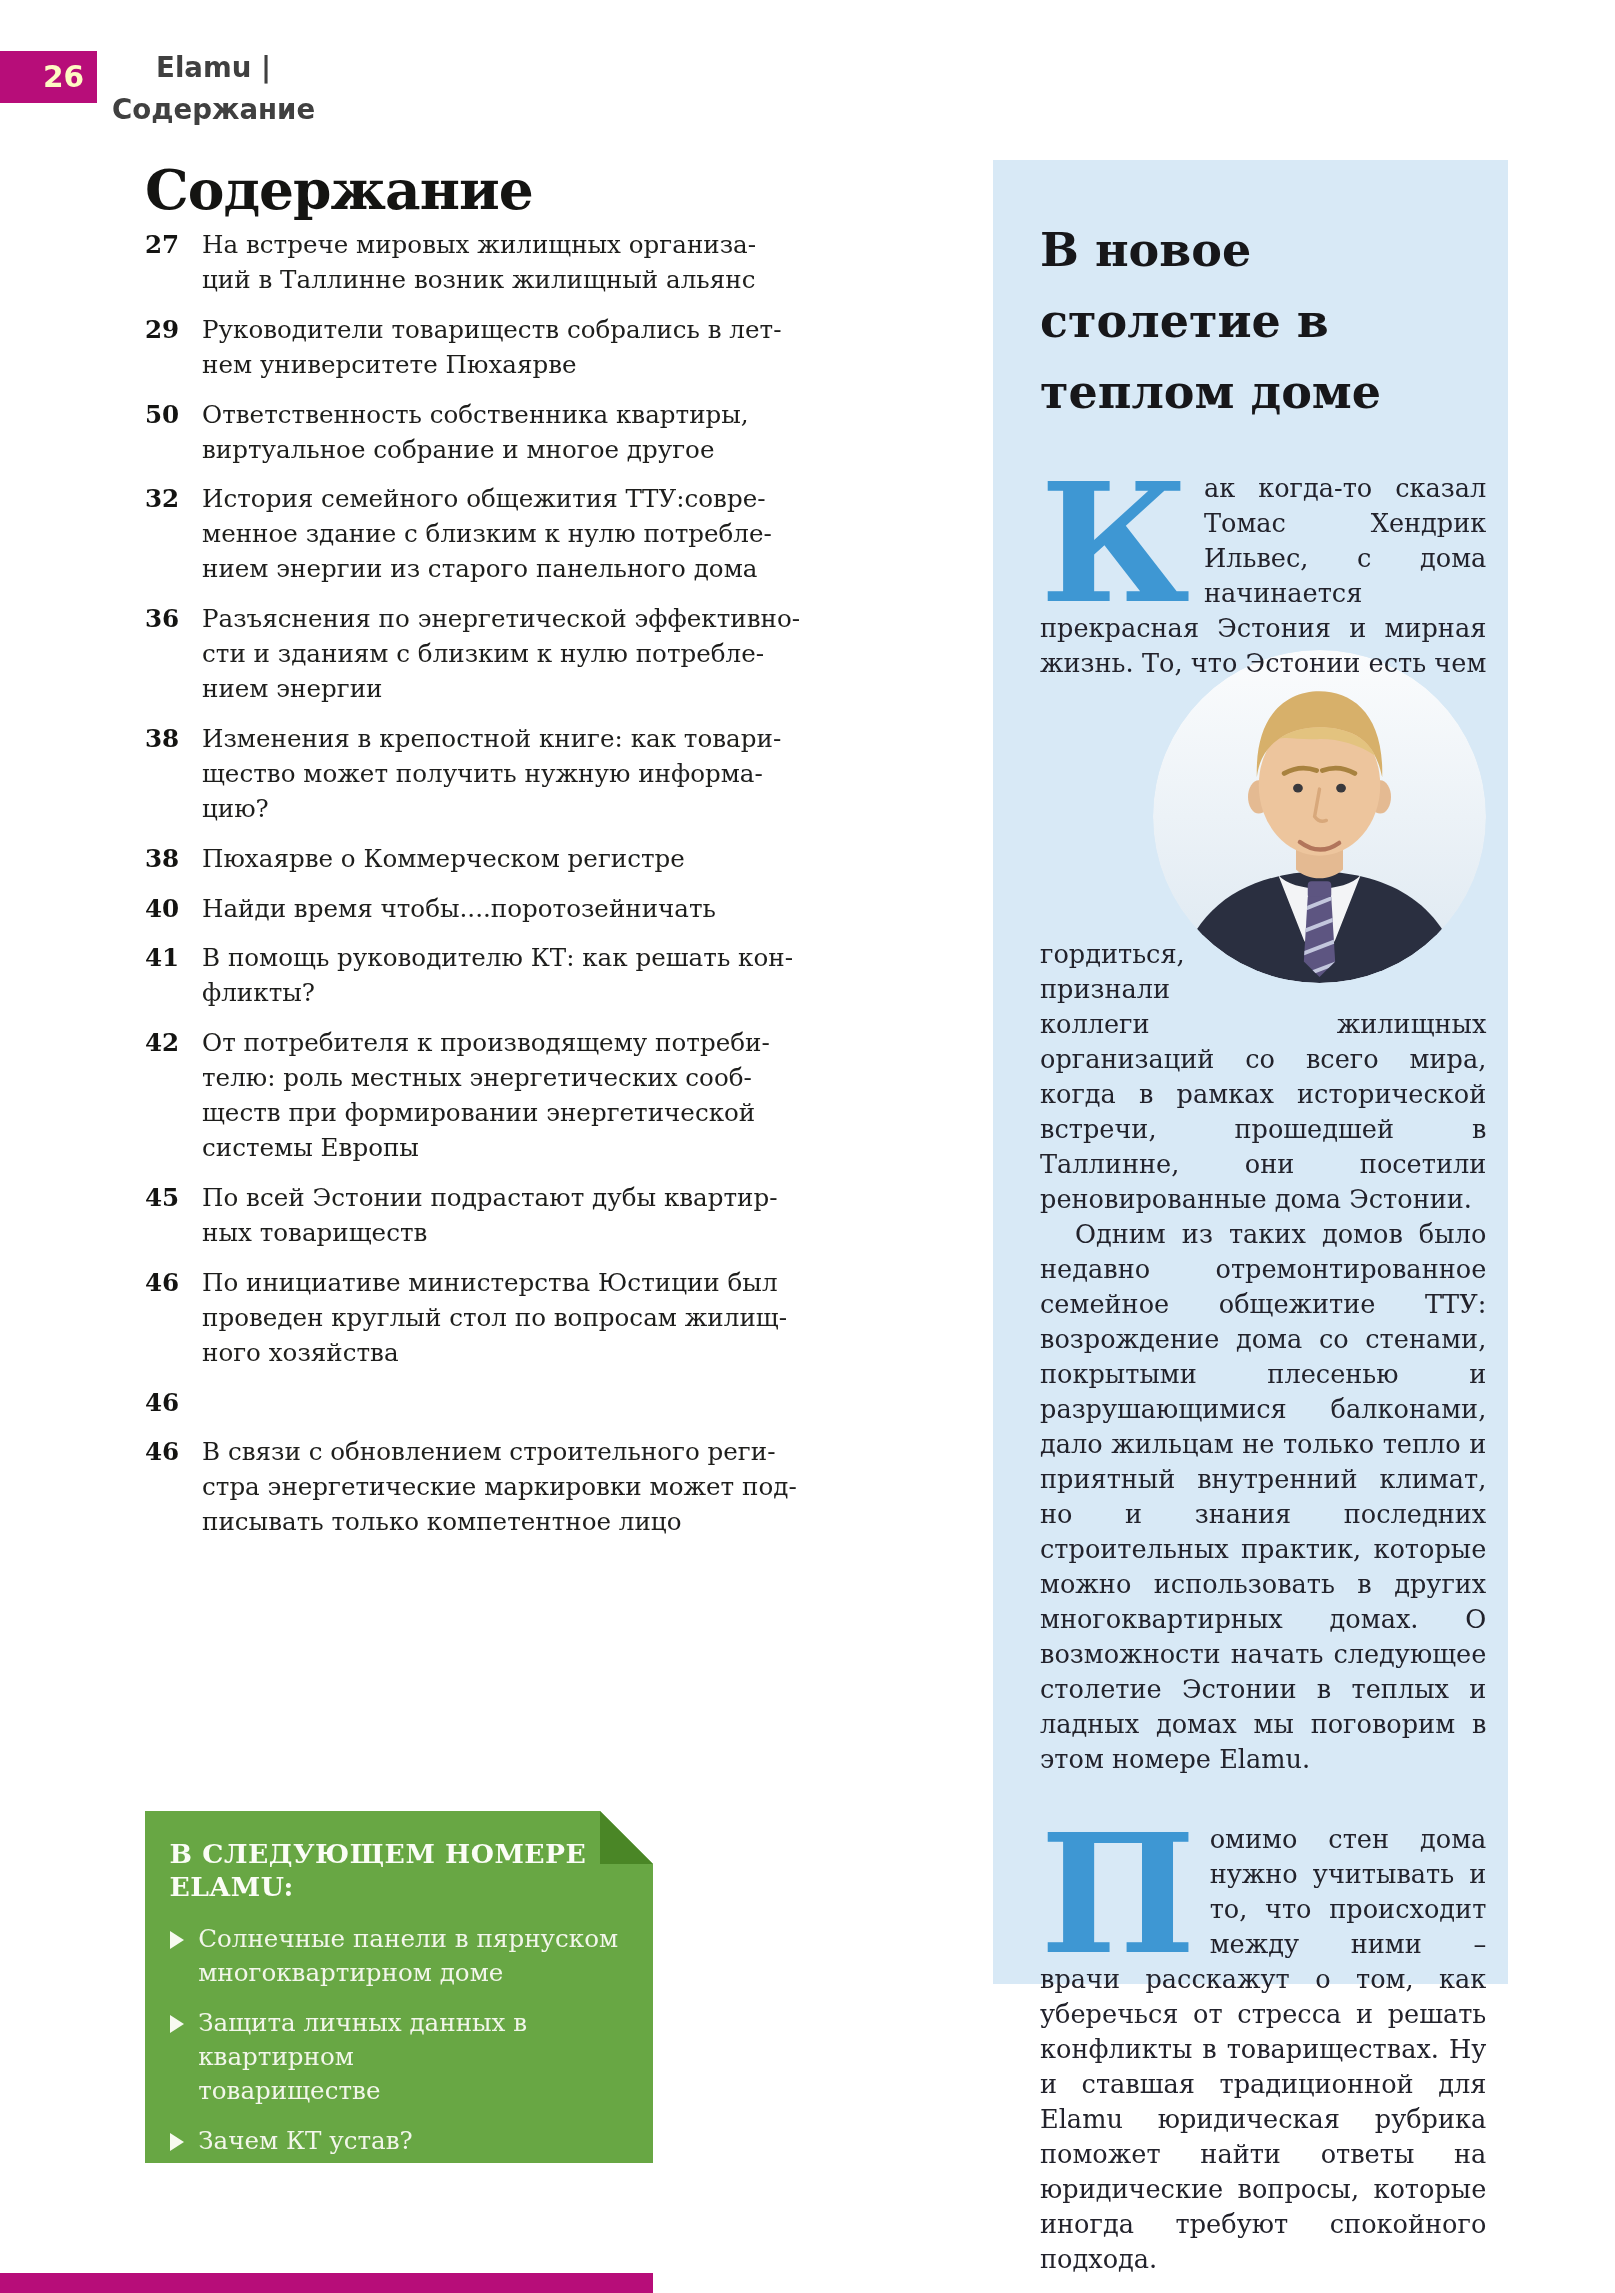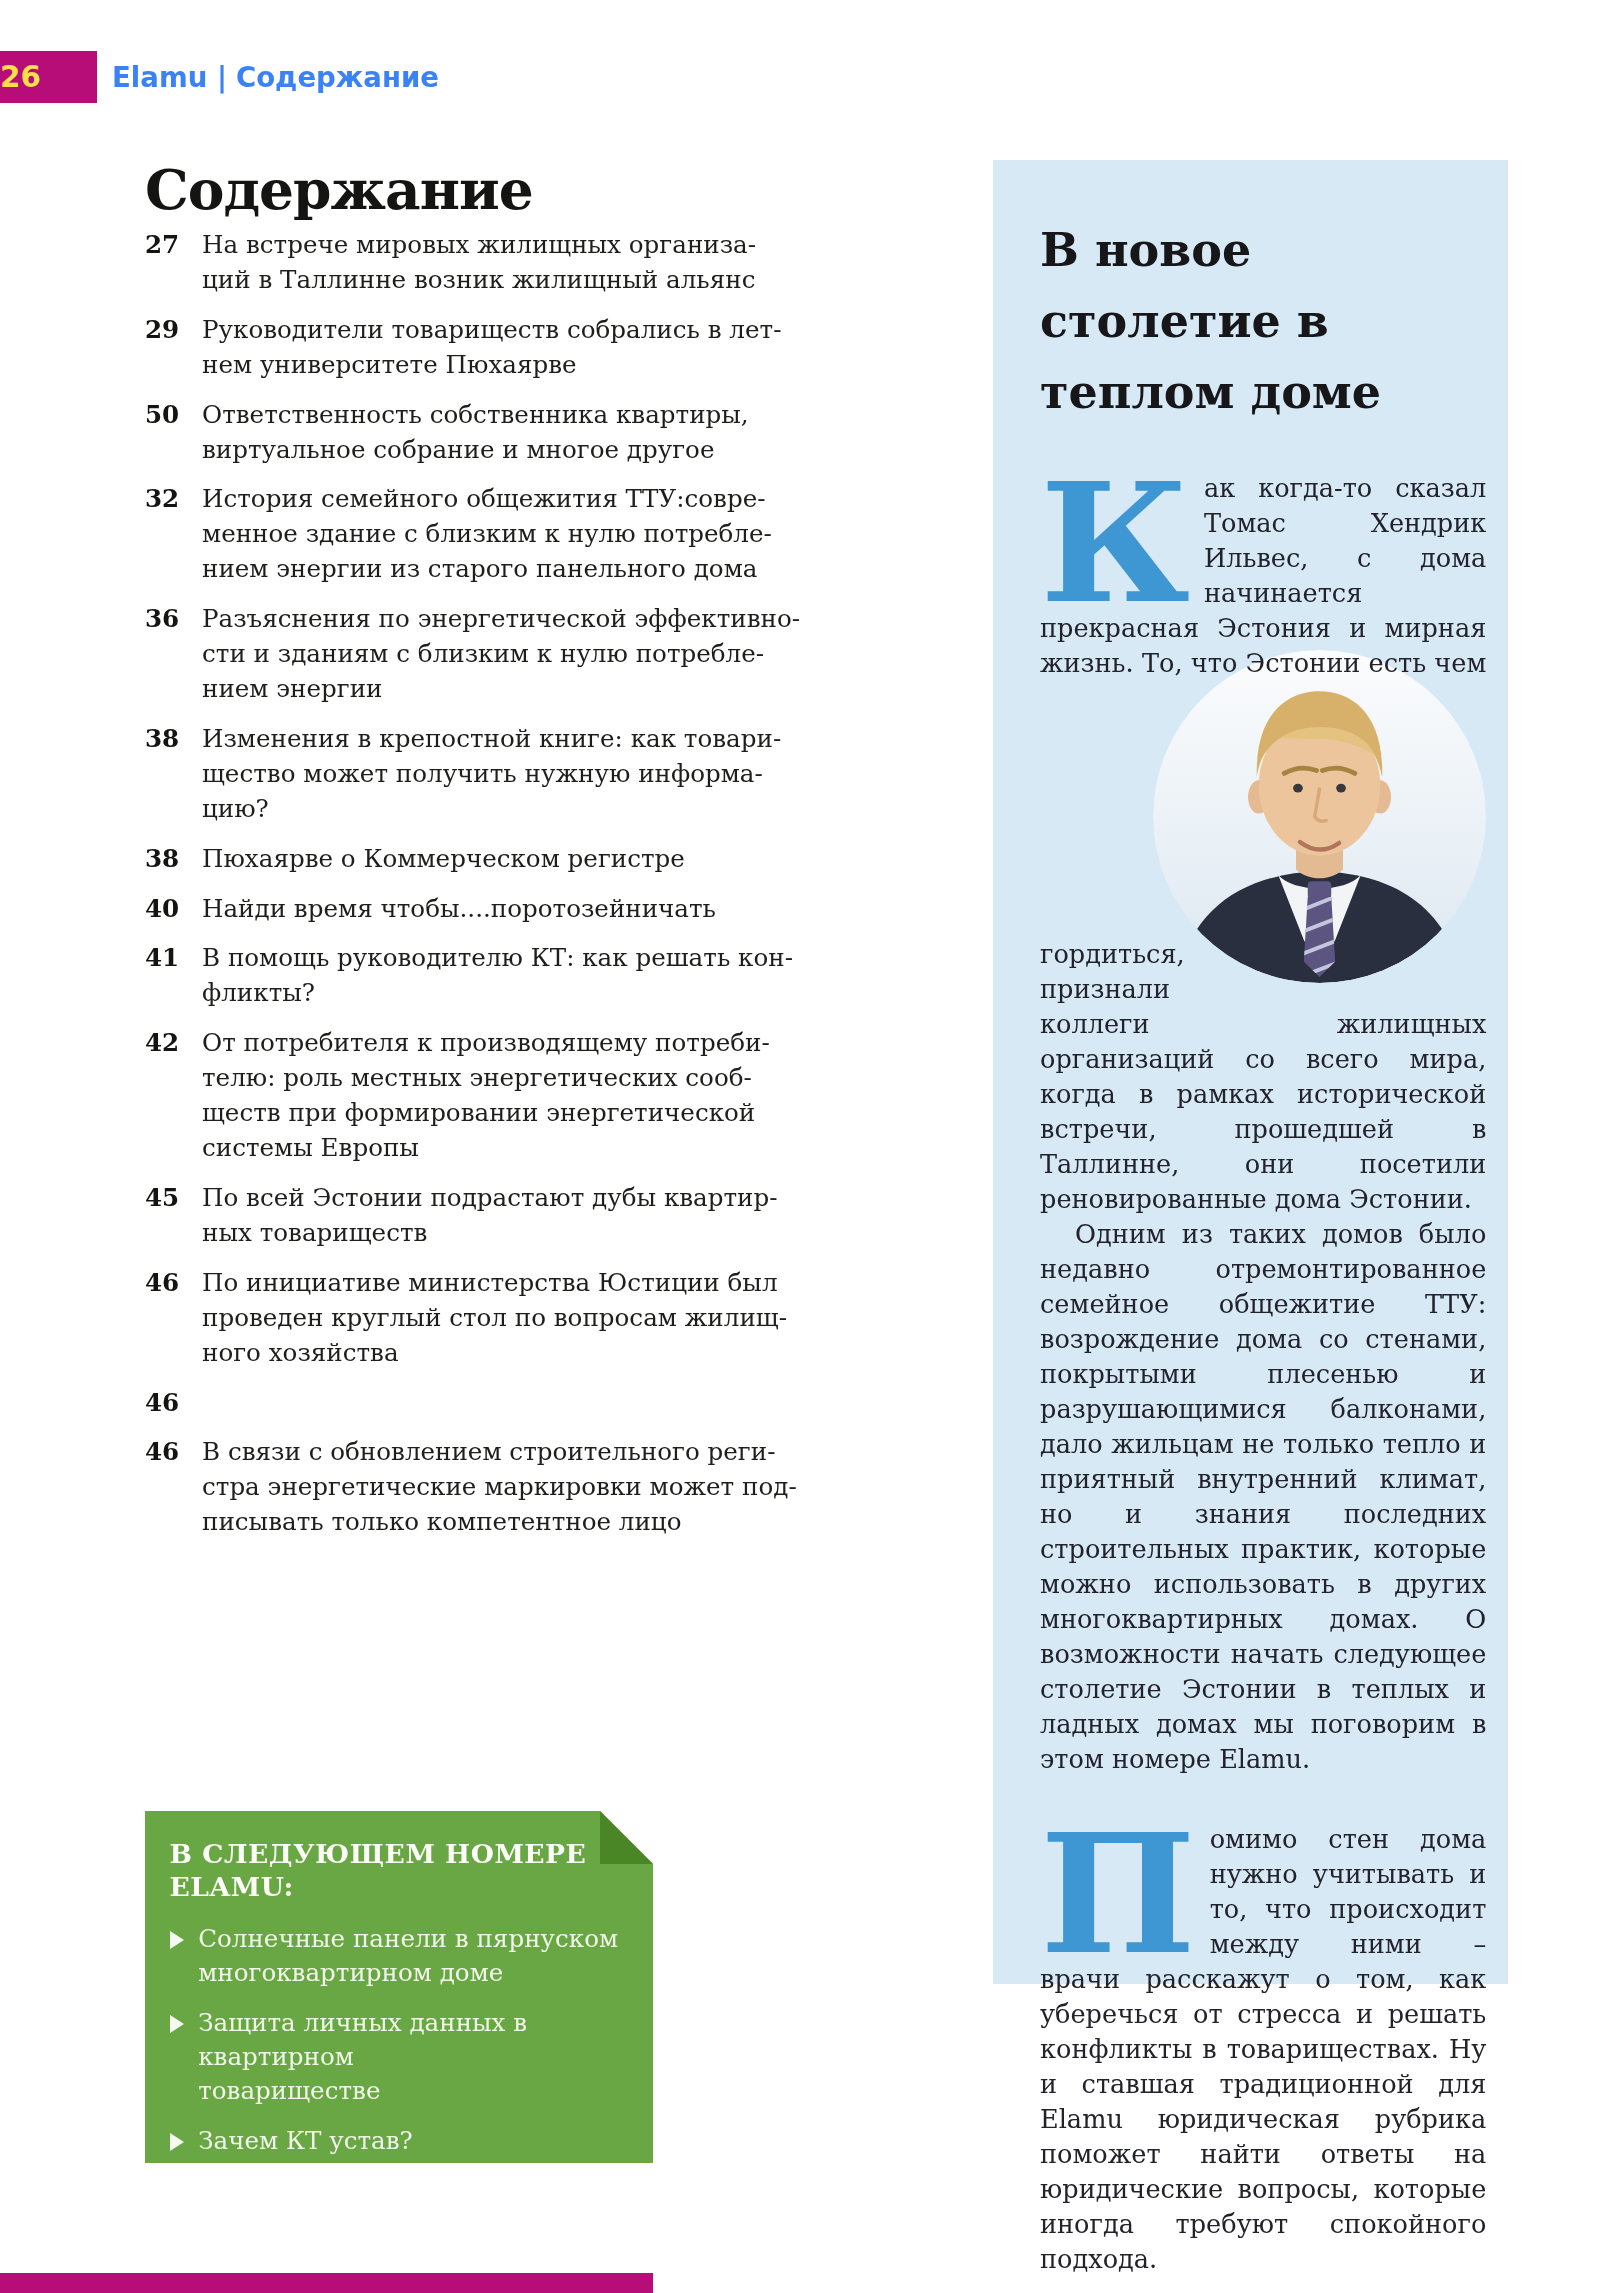--- a/index.html
+++ b/index.html
@@ -7,29 +7,29 @@
   .page {
     position:relative; width:1616px; height:2293px; margin:0 auto;
     background:#ffffff; overflow:hidden;
     font-family:"DejaVu Serif", serif; color:#1e1e1c;
     -webkit-font-smoothing:antialiased;
   }
 
   
   .page-badge {
     position:absolute; left:0; top:51px; width:97px; height:52px;
-    background:#b70d79; color:#fde047;
-    display:flex; align-items:center; 
+    background:#b70d79; color:#fef9c3;
+    display:flex; align-items:center; justify-content:flex-end;
     padding-right:12.8px;
     font-family:"DejaVu Sans", sans-serif; font-weight:bold; font-size:29.6px;
   }
   .header-line {
     position:absolute; left:112px; top:51px; height:52px;
     display:flex; align-items:center; gap:8.9px;
-    font-family:"DejaVu Sans", sans-serif; font-weight:bold; font-size:27.6px; color:#3b82f6;
+    font-family:"DejaVu Sans", sans-serif; font-weight:bold; font-size:27.6px; color:#404040;flex-direction:column;
   }
 
   
   .toc { position:absolute; left:145px; top:154px; width:788px; }
   .toc-title {
     font-size:55px; line-height:71px; font-weight:bold; color:#141412;
     letter-spacing:-1px; margin-bottom:2px;
   }
   .toc-entry { display:flex; margin-bottom:14.8px; }
   .toc-num {

